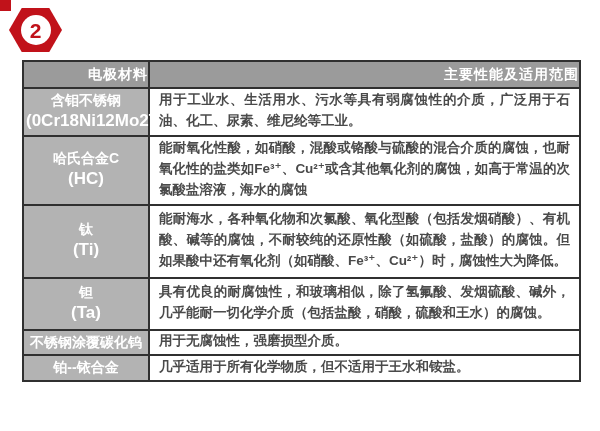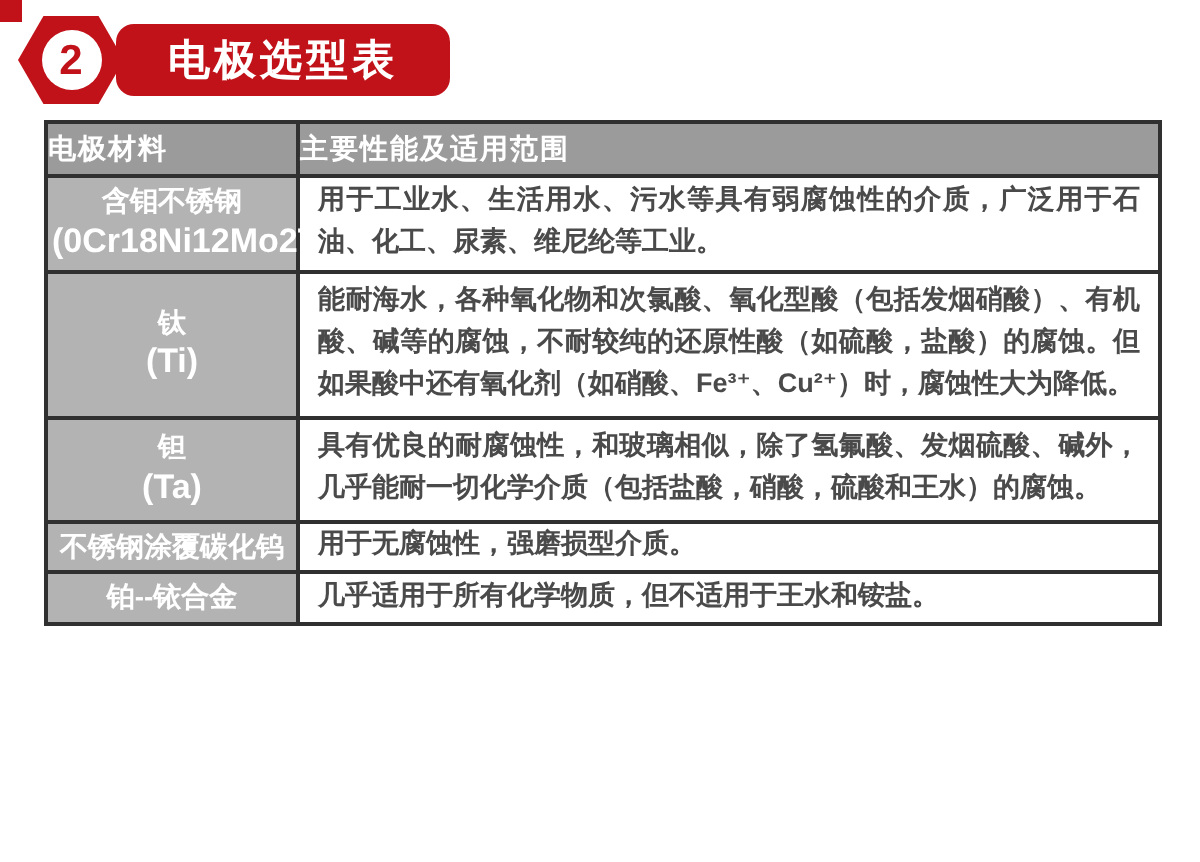--- a/index.html
+++ b/index.html
@@ -31,21 +31,21 @@
     background:var(--accent-red);border-radius:9px;
     display:flex;align-items:center;justify-content:center;padding:0 26px;}
   .title-text{color:#ffffff;font-size:21px;font-weight:bold;letter-spacing:2px;white-space:nowrap;}
 
   
   table.sel{position:absolute;left:22px;top:60px;width:559px;
     border-collapse:collapse;table-layout:fixed;}
   table.sel col.c1{width:126px;}
   table.sel th,table.sel td{border:2px solid var(--border-dark);vertical-align:middle;}
   th.hdr{background:var(--header-gray);color:#ffffff;font-size:14px;font-weight:bold;
-    text-align:left;height:27px;letter-spacing:1px;}
+    text-align:right;height:27px;letter-spacing:1px;}
   td.mat{background:var(--cell-gray);color:#ffffff;font-size:14px;font-weight:bold;
     text-align:center;line-height:1.35;padding:2px 2px;}
   td.mat .sub{display:block;font-size:17px;font-weight:bold;}
   td.desc{background:#ffffff;color:var(--text-dark);font-size:13.5px;font-weight:bold;
     text-align:justify;line-height:1.55;padding:1px 9px 3px 9px;}
   tr.r1{height:48px;} tr.r2{height:46px;} tr.r3{height:66px;} tr.r4{height:73px;}
   tr.r5{height:52px;} tr.r6{height:24px;} tr.r7{height:26px;}
   tr.r6 td.desc,tr.r7 td.desc{line-height:1.2;border-radius:11px;}
 </style>
 </head>
@@ -54,42 +54,46 @@
 <div class="stage">
 
   <div class="corner-square"></div>
 
   <div class="badge-hex">
     <div class="badge-circle">
       <span class="badge-num">2</span>
     </div>
   </div>
 
-  <div class="title-banner">
-    <span class="title-text">电极选型表</span>
-  </div>
 
   <table class="sel">
     <colgroup>
         <col class="c1">
         <col class="c2">
       </colgroup>
     <thead>
       <tr>
         <th class="hdr">电极材料</th>
         <th class="hdr">主要性能及适用范围</th>
       </tr>
     </thead>
     <tbody>
       <tr class="r1">
         <td class="mat">
           <span>含钼不锈钢</span>
           <span class="sub">(0Cr18Ni12Mo2Ti)</span>
         </td>
         <td class="desc">用于工业水、生活用水、污水等具有弱腐蚀性的介质，广泛用于石油、化工、尿素、维尼纶等工业。</td>
+      </tr>
+      <tr class="r3">
+        <td class="mat">
+          <span>哈氏合金C</span>
+          <span class="sub">(HC)</span>
+        </td>
+        <td class="desc">能耐氧化性酸，如硝酸，混酸或铬酸与硫酸的混合介质的腐蚀，也耐氧化性的盐类如Fe³⁺、Cu²⁺或含其他氧化剂的腐蚀，如高于常温的次氯酸盐溶液，海水的腐蚀</td>
       </tr>
       <tr class="r4">
         <td class="mat">
           <span>钛</span>
           <span class="sub">(Ti)</span>
         </td>
         <td class="desc">能耐海水，各种氧化物和次氯酸、氧化型酸（包括发烟硝酸）、有机酸、碱等的腐蚀，不耐较纯的还原性酸（如硫酸，盐酸）的腐蚀。但如果酸中还有氧化剂（如硝酸、Fe³⁺、Cu²⁺）时，腐蚀性大为降低。</td>
       </tr>
       <tr class="r5">
         <td class="mat">

